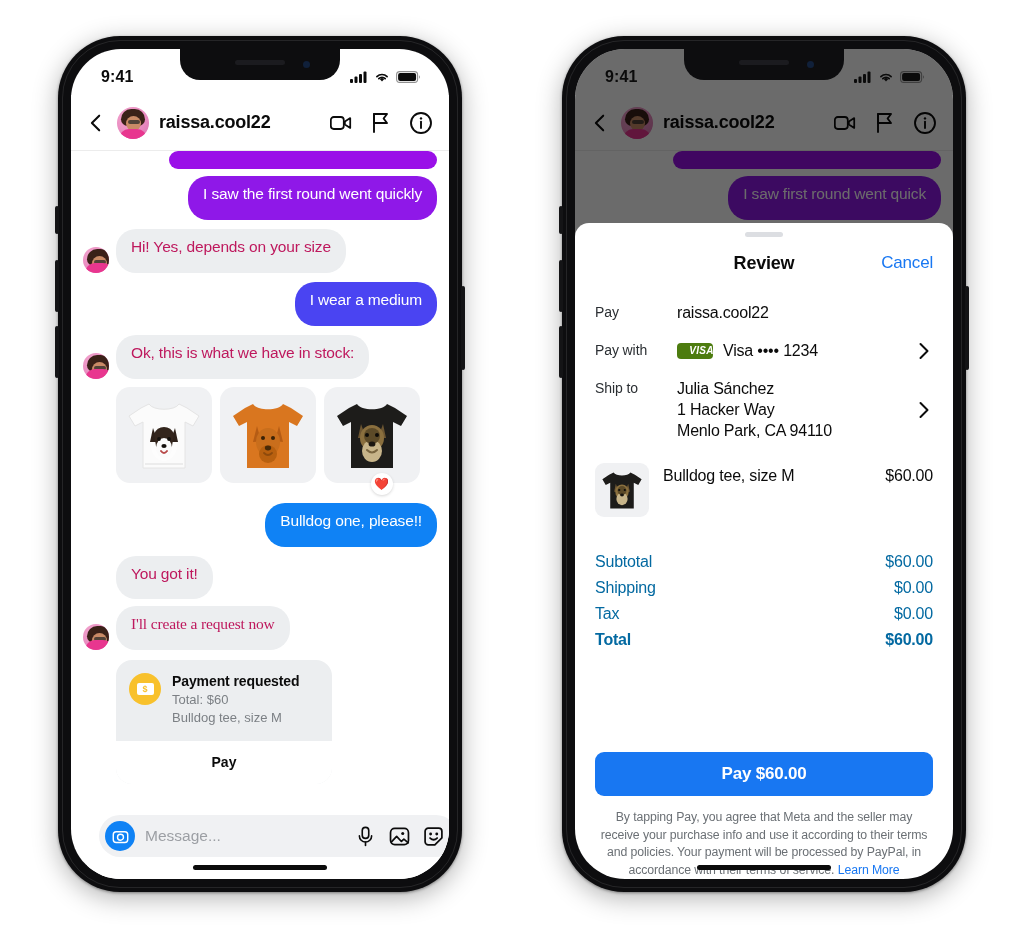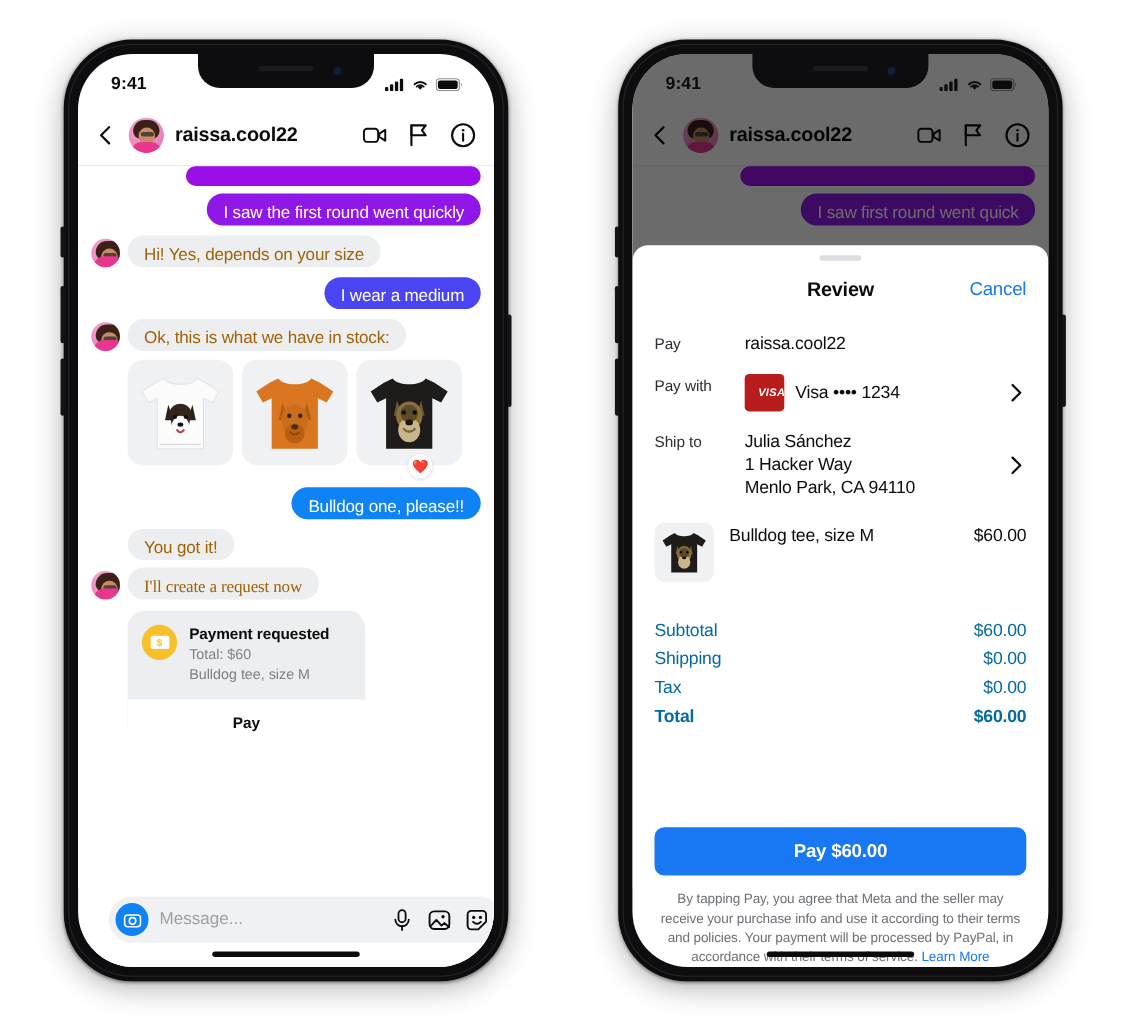--- a/index.html
+++ b/index.html
@@ -101,27 +101,27 @@
     position:absolute; top:102px; left:0; right:0; bottom:72px;
     background:#ffffff; padding: 0 12px; overflow:hidden;
   }
   .row { display:flex; align-items:flex-end; margin-bottom:9px; }
   .row.out { justify-content:flex-end; }
   .row.in  { justify-content:flex-start; }
   .row-avatar { width:26px; height:26px; margin-right:7px; flex:0 0 auto; }
   .row-avatar.spacer { visibility:hidden; }
   .bubble{
     max-width: 268px;
-    padding: 9px 15px 1px;
+    padding: 9px 15px 16px;
     border-radius: 20px;
     font-size: 15.5px;
     line-height: 1.22;
     letter-spacing:-.15px;
   }
-  .bubble.in  { background:#eceef0; color:#a16207;text-align:right; }
+  .bubble.in  { background:#eceef0; color:#be185d;text-align:right; }
   .bubble.out { color:#ffffff; }
   .b-purple  { background:#9a0fe8; }
   .b-purple2 { background:#8f18e8; }
   .b-indigo  { background:#4a44f2; }
   .b-blue    { background:#0f82f5; }
   .clipped { border-radius:20px; height:18px; overflow:hidden; padding:0; width:268px;}
 
   
   .products{ display:flex; gap:8px; margin:8px 0 0 33px; position:relative; }
   .prod{
@@ -208,21 +208,21 @@
     position:absolute; right:20px; top:16px;
     font-size:17px; color:#1877f2; cursor:pointer; letter-spacing:-.2px;
   }
   .sheet-body{ padding: 4px 20px 0; flex:1 1 auto; }
 
   .srow{ display:flex; align-items:flex-start; padding: 8px 0 9px; }
   .srow-label{ width:82px; flex:0 0 auto; font-size:14px; color:#2b2f33; padding-top:2px; letter-spacing:-.1px;}
   .srow-value{ flex:1 1 auto; font-size:16px; color:#0b0b0b; line-height:1.32; letter-spacing:-.2px;}
   .chev-right{ width:18px; height:18px; flex:0 0 auto; align-self:center; cursor:pointer;}
   .visa-badge{
-    width:36px; height:34px; border-radius:4px; background:#b91c1c;
+    width:36px; height:16px; border-radius:4px; background:#4d7c0f;
     display:inline-flex; align-items:center; justify-content:center;
     font-size:10px; font-weight:700; font-style:italic; color:#ffffff;
     letter-spacing:.3px; margin-right:10px; vertical-align:-6px;padding-left:13px;
   }
   .pay-with-value{ display:flex; align-items:center; }
 
   .item-row{ display:flex; align-items:flex-start; gap:14px; padding: 12px 0 10px; }
   .item-thumb{
     width:54px; height:54px; border-radius:9px; background:#f0f1f3;
     position:relative; overflow:hidden; flex:0 0 auto;

